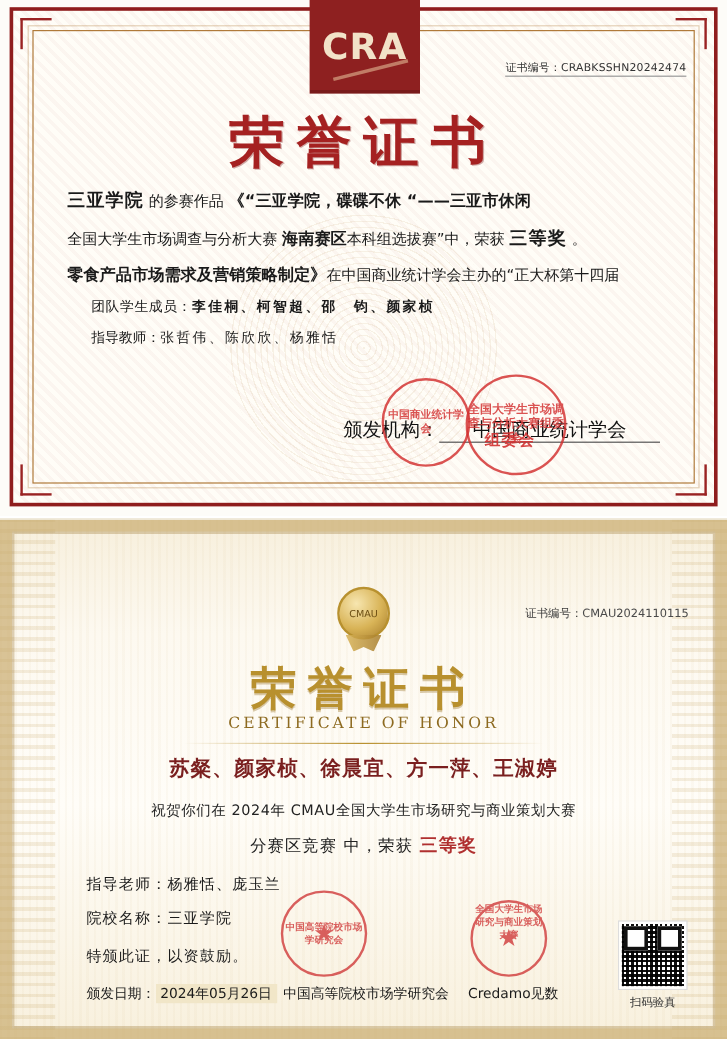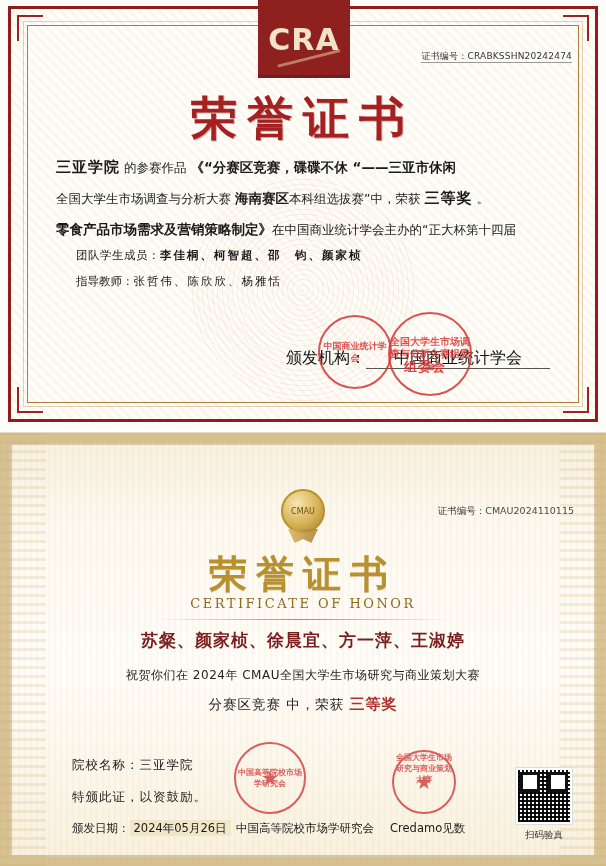--- a/index.html
+++ b/index.html
@@ -261,21 +261,21 @@
     </div>
 
     <div class="c1-seal-bg"></div>
 
     <div class="c1-title">荣誉证书</div>
 
     <div class="c1-body">
       <div class="c1-line">
         <span class="b-name">三亚学院</span>
         <span>的参赛作品</span>
-        <span class="b-strong">《“分赛区竞赛，碟碟不休 “——三亚市休闲</span>
+        <span class="b-strong">《“三亚学院，碟碟不休 “——三亚市休闲</span>
       </div>
       <div class="c1-line">
         <span>全国大学生市场调查与分析大赛</span>
         <span class="b-strong">海南赛区</span><span>本科组选拔赛”中，荣获</span>
         <span class="b-name">三等奖</span>
         <span>。</span>
       </div>
       <div class="c1-line">
         <span class="b-strong">零食产品市场需求及营销策略制定》</span><span>在中国商业统计学会主办的“正大杯第十四届</span>
       </div>
@@ -324,20 +324,23 @@
     <div class="c2-rule"></div>
 
     <div class="c2-names">苏粲、颜家桢、徐晨宜、方一萍、王淑婷</div>
     <div class="c2-congrats">祝贺你们在 2024年 CMAU全国大学生市场研究与商业策划大赛</div>
 
     <div class="c2-award">
       <span>分赛区竞赛 中，荣获</span>
       <span class="prize">三等奖</span>
     </div>
 
+    <div class="c2-field f1">
+      <span>指导老师：</span><span>杨雅恬、庞玉兰</span>
+    </div>
     <div class="c2-field f2">
       <span>院校名称：</span><span>三亚学院</span>
     </div>
     <div class="c2-field f3">特颁此证，以资鼓励。</div>
 
     <div class="stamp2a">
       <span>中国高等院校市场学研究会</span>
       <span class="star-c">★</span>
     </div>
     <div class="stamp2b">

